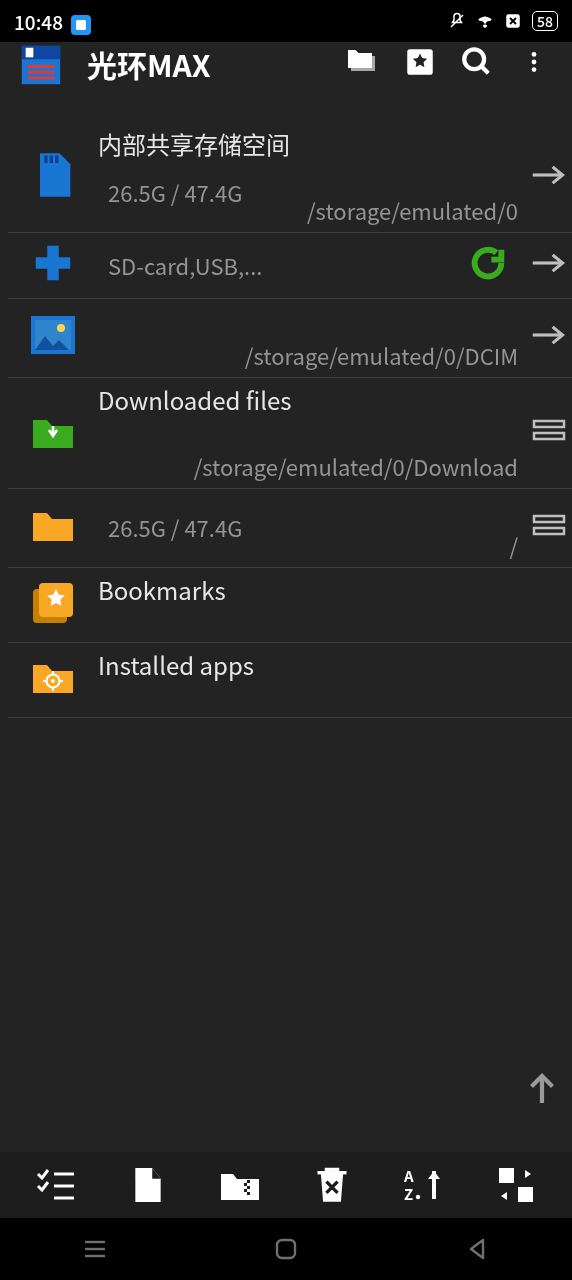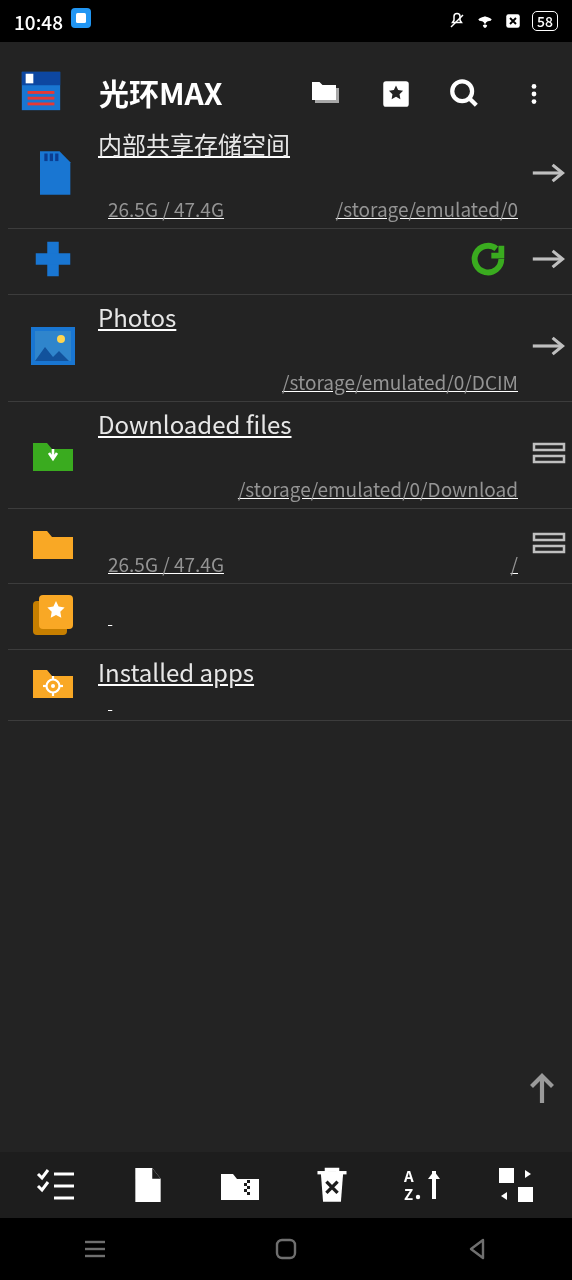--- a/index.html
+++ b/index.html
@@ -17,77 +17,76 @@
 .status-bar {
   height: 42px;
   background: #000;
   display: flex;
   align-items: center;
   justify-content: space-between;
   padding: 0 14px;
   font-size: 19px;
   font-weight: 500;
 }
-.status-left { display: flex; align-items: flex-start; gap: 8px; }
+.status-left { display: flex; align-items: flex-end; gap: 8px; }
 .status-right { display: flex; align-items: center; gap: 10px; }
 .status-icon { width: 18px; height: 18px; display: inline-flex; align-items: center; justify-content: center; }
 .app-badge {
   width: 20px; height: 20px; background: #2196f3; border-radius: 4px;
   display: inline-flex; align-items: center; justify-content: center;
 }
 .battery-pill {
   border: 1.5px solid #fff; border-radius: 5px; padding: 8px 4px;
   font-size: 14px; display: flex; align-items: center; height: 20px;
 }
 
 
 .top-toolbar {
   height: 80px;
   display: flex;
-  align-items: flex-end;
-  padding: 8px 18px;
-  gap: 29px;
+  align-items: flex-start;
+  padding: 0 18px;
+  gap: 17px;
 }
 .tb-app-icon { width: 46px; height: 46px; }
 .tb-title {
   font-size: 30px; font-weight: 600; flex: 1; padding-left: 6px;
 }
 .tb-icon {
   width: 40px; height: 40px; display: flex; align-items: center;
   justify-content: center; cursor: pointer;
 }
 
 
 .main-list {
   padding-left: 8px;
 }
 .row {
   display: flex;
   align-items: center;
   border-bottom: 1px solid #3c3c3c;
   min-height: 66px;
   padding: 6px 0;
-  text-decoration: underline;
 }
 .row-arrow-col {
   width: 46px; display: flex; align-items: center; justify-content: center;
 }
 .row-icon-col {
   width: 90px; display: flex; align-items: center; justify-content: center;
   flex-shrink: 0;
 }
 .row-body {
   flex: 1; padding-right: 8px;
 }
 .row-title {
   font-size: 24px; color: #e7e7e7; line-height: 1.35;
 }
 .row-sub {
-  display: flex; justify-content: space-between; align-items: flex-end;
-  font-size: 19px; color: #949494; line-height: 1.35;
+  display: flex; justify-content: space-between; align-items: center;
+  font-size: 22px; color: #949494; line-height: 1.35;
 }
 .row-sub .left { padding-left: 10px; }
 .row-sub .right { text-align: right; margin-top: 36px; }
 .row-action {
   width: 76px; display: flex; align-items: center; justify-content: center;
   flex-shrink: 0;
 }
 
 
 .fab {
@@ -229,20 +228,23 @@
   <div class="row">
     <div class="row-icon-col">
       <span>
         <svg width="46" height="46" viewBox="0 0 48 48">
           <rect x="18" y="6" width="12" height="36" fill="#1976d2"></rect>
           <rect x="6" y="18" width="36" height="12" fill="#1976d2"></rect>
         </svg>
       </span>
     </div>
     <div class="row-body">
+      <div class="row-sub">
+        <span class="left">SD-card,USB,...</span>
+      </div>
     </div>
     <div class="row-action">
       <span>
         <svg width="40" height="40" viewBox="0 0 24 24" fill="none" stroke="#3aab1f" stroke-width="3.5">
           <path d="M20 12a8 8 0 1 1-3-6.2"></path>
             <path d="M20 4v6h-6"></path>
         </svg>
       </span>
     </div>
     <div class="row-arrow-col">
@@ -260,21 +262,20 @@
       <span>
         <svg width="48" height="42" viewBox="0 0 48 42">
           <rect x="2" y="2" width="44" height="38" fill="#1976d2"></rect>
           <rect x="6" y="6" width="36" height="30" fill="#2f85cc"></rect>
           <circle cx="32" cy="14" r="4" fill="#ffd54f"></circle>
           <path d="M6 36l10-14 8 10 6-6 10 10H6z" fill="#12529c"></path>
         </svg>
       </span>
     </div>
     <div class="row-body">
-      <div class="row-title">Photos</div>
       <div class="row-sub">
         <span class="left"></span>
         <span class="right">/storage/emulated/0/DCIM</span>
       </div>
     </div>
     <div class="row-arrow-col">
       <span>
         <svg width="36" height="28" viewBox="0 0 40 24" fill="none" stroke="#bfbfbf" stroke-width="3.5">
           <line x1="2" y1="12" x2="34" y2="12"></line>
             <path d="M24 3l11 9-11 9"></path>
@@ -337,20 +338,21 @@
     <div class="row-icon-col">
       <span>
         <svg width="48" height="46" viewBox="0 0 48 46">
           <rect x="4" y="10" width="34" height="34" rx="4" fill="#c77f00"></rect>
           <rect x="10" y="4" width="34" height="34" rx="4" fill="#f9a825"></rect>
           <path d="M27 10l2.6 5.6 6 .9-4.3 4.2 1 6-5.3-2.8-5.3 2.8 1-6L18.4 16.5l6-.9z" fill="#fff"></path>
         </svg>
       </span>
     </div>
     <div class="row-body">
+      <div class="row-title">Bookmarks</div>
       <div class="row-sub">
           <span class="left">&nbsp;</span>
         </div>
     </div>
     <div class="row-arrow-col"></div>
   </div>
 
   <div class="row" style="border-bottom:1px solid #3c3c3c;">
     <div class="row-icon-col">
       <span>

